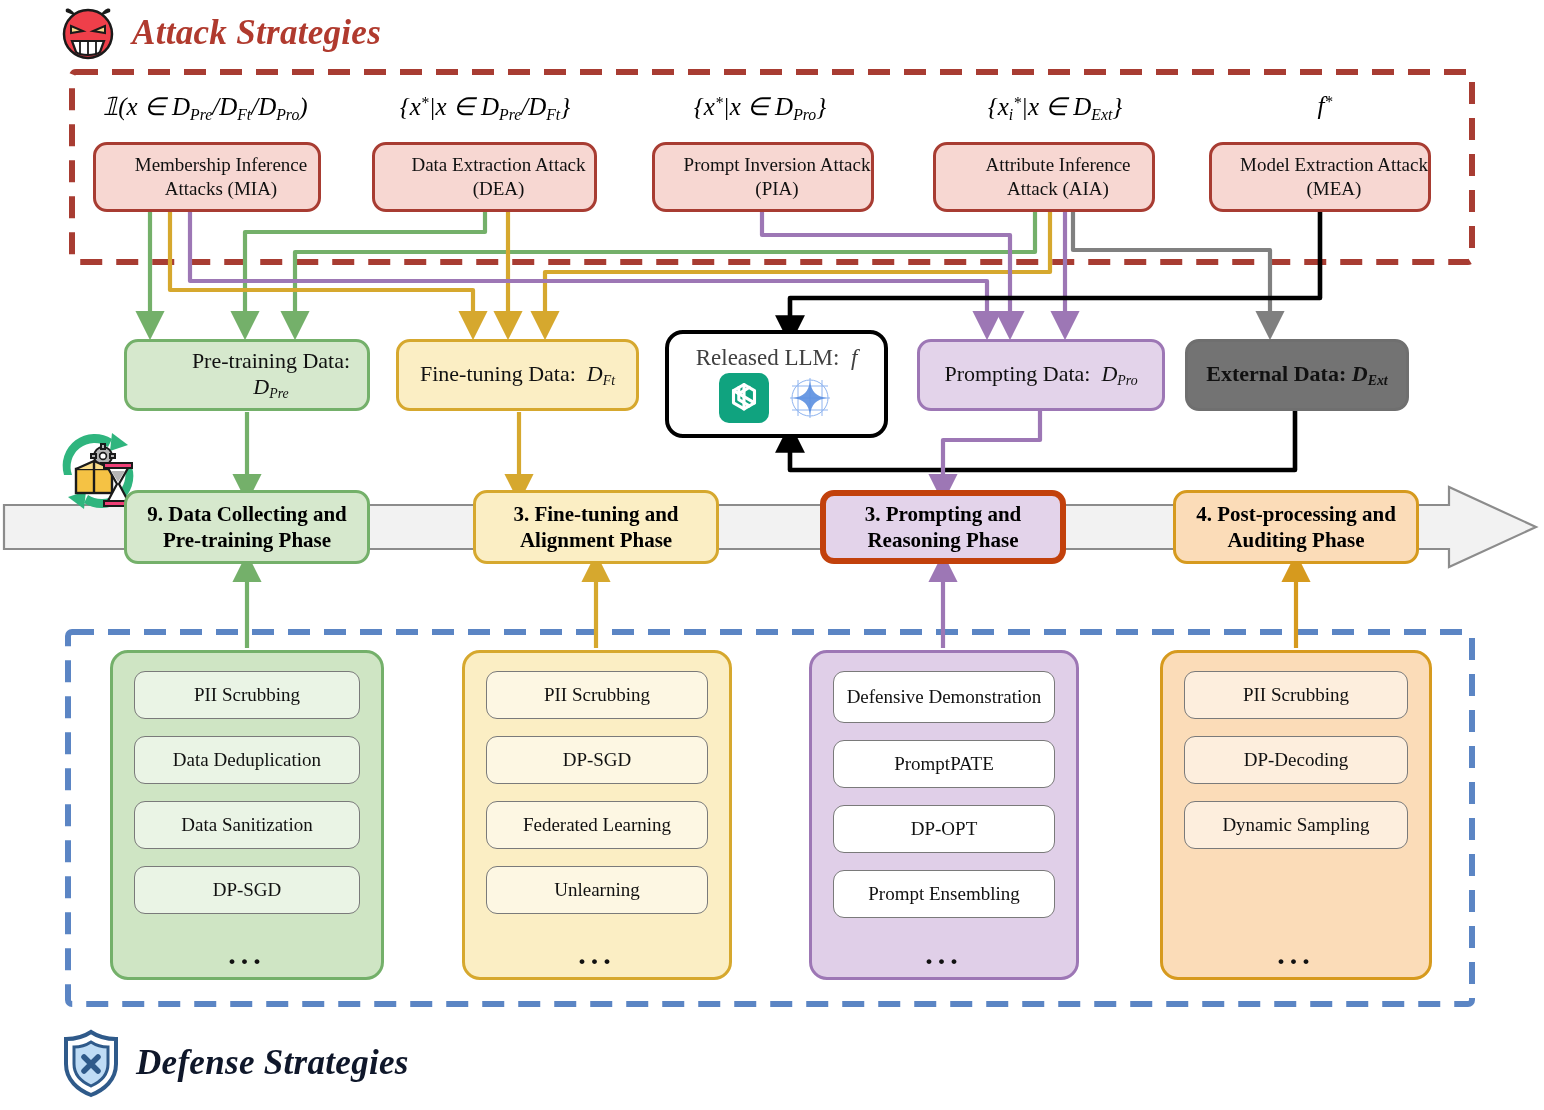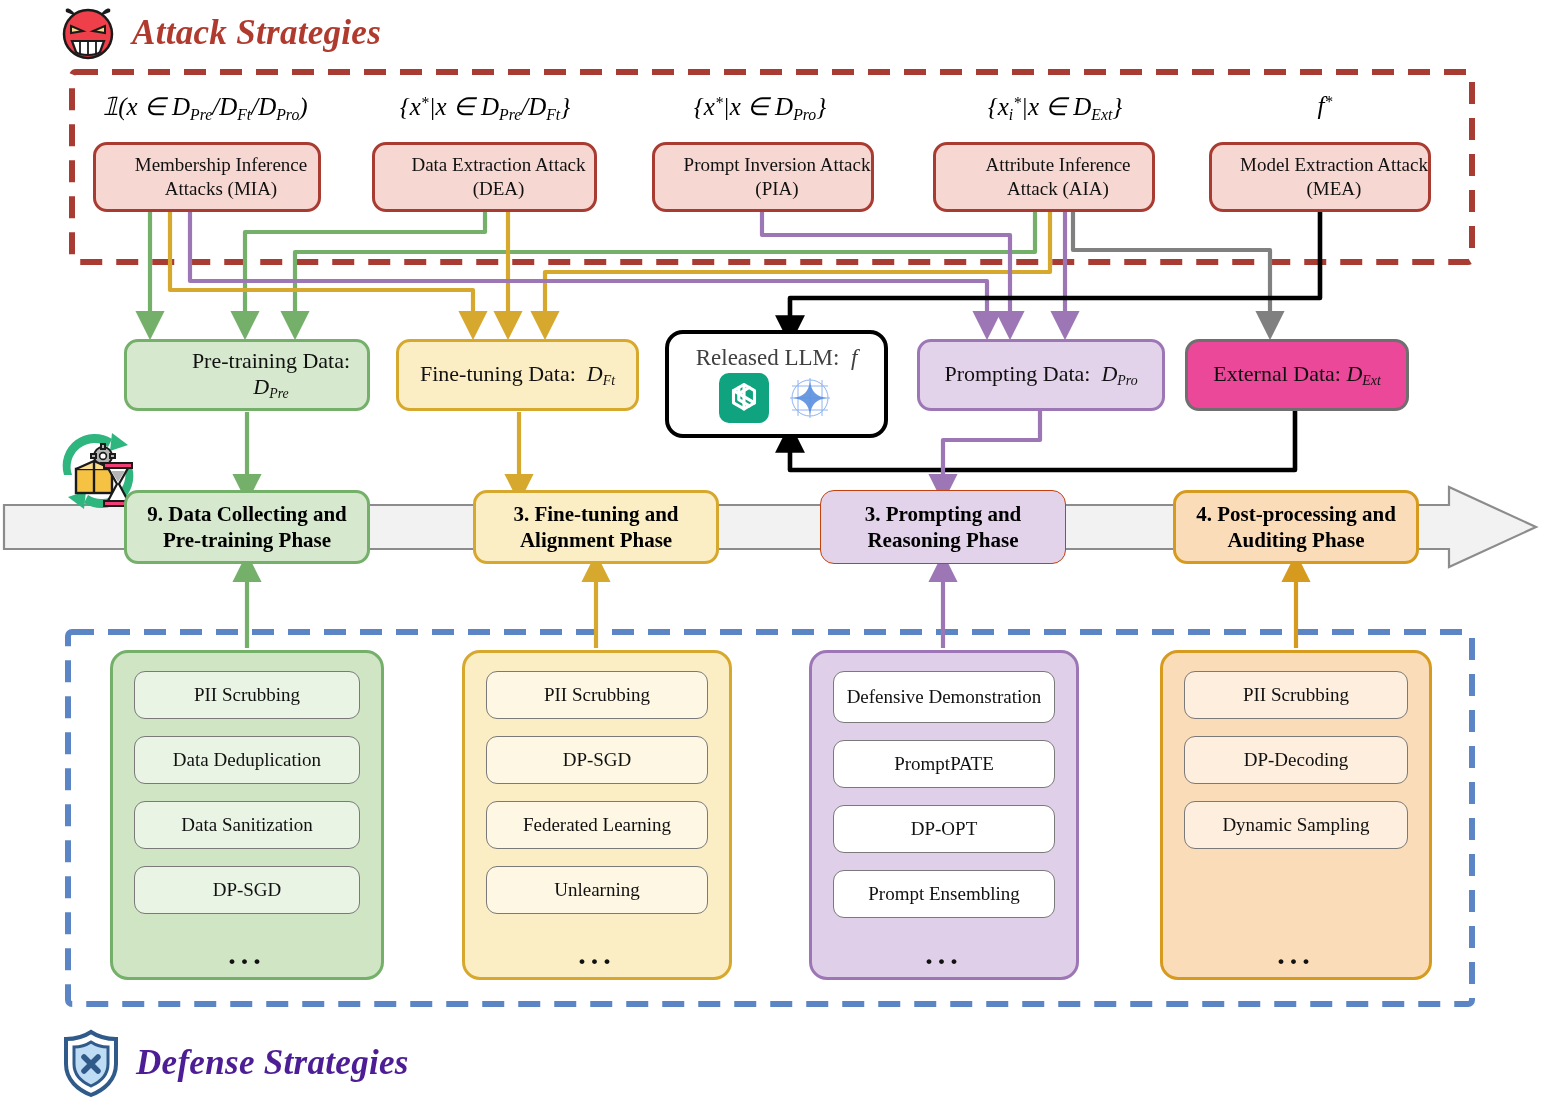--- a/index.html
+++ b/index.html
@@ -3,50 +3,50 @@
 <meta charset="utf-8">
 <style>
   html,body{margin:0;padding:0;background:#fff;}
   body{font-family:"Liberation Serif",serif;}
   #stage{position:relative;width:1544px;height:1110px;overflow:hidden;background:#fff;}
   #svg-layer{position:absolute;left:0;top:0;width:1544px;height:1110px;pointer-events:none;}
 
   .hdr{position:absolute;display:flex;align-items:center;gap:14px;}
   .hdr-title{font-style:italic;font-weight:bold;font-size:35px;letter-spacing:.3px;}
   .attack-title{color:#b03a2e;}
-  .defense-title{color:#4c1d95;}
+  .defense-title{color:#0f172a;}
 
   .abox{position:absolute;box-sizing:border-box;border:3px solid #a83c32;background:#f7d7d2;
         border-radius:14px;display:flex;align-items:center;justify-content:center;text-align:center;
         font-size:19px;line-height:1.25;color:#111;padding-left:28px;}
   .formula{position:absolute;text-align:center;font-size:25px;font-style:italic;
            font-family:"Liberation Serif",serif;color:#000;white-space:nowrap;}
   .formula i{font-style:italic;}
   .sub{font-size:.63em;vertical-align:-0.30em;font-style:italic;}
   .sup{font-size:.63em;vertical-align:0.45em;}
 
   .dbox{position:absolute;box-sizing:border-box;border-radius:14px;display:flex;
         align-items:center;justify-content:center;text-align:center;font-size:22px;color:#111;}
   .d-green{border:3px solid #74b06a;background:#d6e8cd;padding-left:48px;}
   .d-yellow{border:3px solid #d6a82e;background:#fbeec4;}
   .d-purple{border:3px solid #9d77b5;background:#e3d3ea;}
-  .d-gray{border:3px solid #6f6f6f;background:#ec4899;}
+  .d-gray{border:3px solid #6f6f6f;background:#737373;font-weight:bold;}
 
   .llmbox{position:absolute;box-sizing:border-box;border:4px solid #000;background:#fff;
           border-radius:18px;display:flex;flex-direction:column;align-items:center;
           justify-content:center;gap:2px;}
   .llm-label{font-size:23px;color:#404040;}
   .llm-logos{display:flex;align-items:center;gap:16px;}
 
   .pbox{position:absolute;box-sizing:border-box;border-radius:14px;display:flex;
         align-items:center;justify-content:center;text-align:center;font-weight:bold;
         font-size:21px;line-height:1.25;color:#000;z-index:4;}
   .p-green{border:3px solid #74b06a;background:#d6e8cd;}
   .p-yellow{border:3px solid #d6a82e;background:#fbeec4;}
-  .p-purple{border:1px solid #c2410c;background:#e3d3ea;}
+  .p-purple{border:6px solid #c2410c;background:#e3d3ea;}
   .p-orange{border:3px solid #d69a1e;background:#fbdcb8;}
 
   .defcol{position:absolute;box-sizing:border-box;border-radius:18px;display:flex;
           flex-direction:column;align-items:center;padding-top:18px;gap:17px;}
   .c-green{border:3px solid #74b06a;background:#cfe5c4;}
   .c-yellow{border:3px solid #d6a82e;background:#fbeec4;}
   .c-purple{border:3px solid #9d77b5;background:#e0cfe8;}
   .c-orange{border:3px solid #d69a1e;background:#fbdcb8;}
   .chip{box-sizing:border-box;width:84%;min-height:48px;border:1.6px solid #7a7a7a;
         border-radius:11px;display:flex;align-items:center;justify-content:center;

